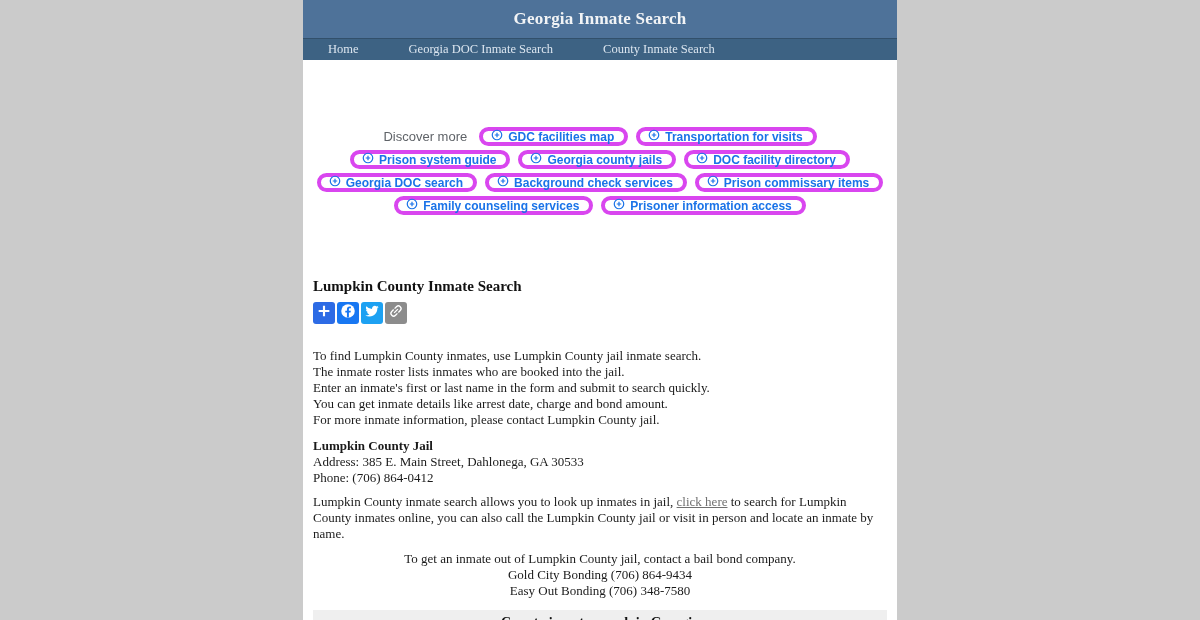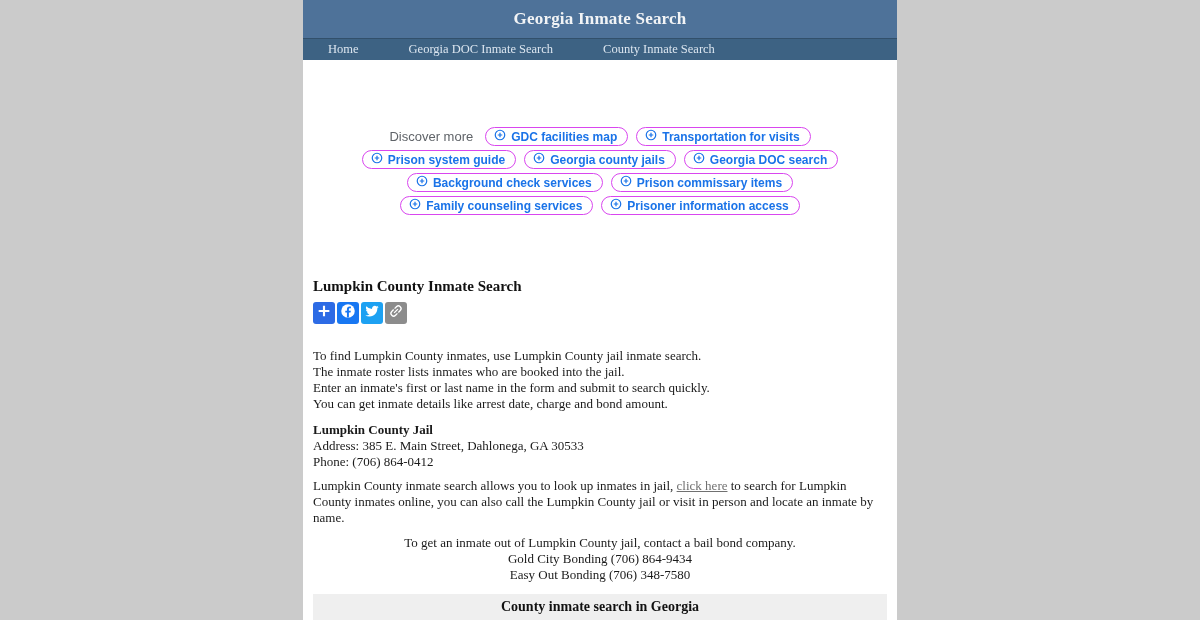--- a/index.html
+++ b/index.html
@@ -61,21 +61,21 @@
   }
   .discover-label {
     color: #5f6368;
     font-size: 13px;
     margin-right: 4px;
   }
   .pill {
     display: inline-flex;
     align-items: center;
     gap: 5px;
-    border: 1px solid #d946ef;
+    border: 4px solid #d946ef;
     border-radius: 12px;
     padding: 2px 10px 2px 8px;
     height: 19px;
     color: #1a73e8;
     font-size: 12px;
     font-weight: bold;
     text-decoration: none;
     background: #fff;
     cursor: pointer;
     white-space: nowrap;
@@ -180,20 +180,27 @@
             <path d="M12 7.5v9M7.5 12h9" stroke="#1a73e8" stroke-width="2.4"></path>
           </svg></span>
       <span>Prison system guide</span>
     </a>
     <a class="pill">
       <span><svg width="12" height="12" viewBox="0 0 24 24">
             <circle cx="12" cy="12" r="9.5" fill="none" stroke="#1a73e8" stroke-width="2.4"></circle>
             <path d="M12 7.5v9M7.5 12h9" stroke="#1a73e8" stroke-width="2.4"></path>
           </svg></span>
       <span>Georgia county jails</span>
+    </a>
+    <a class="pill">
+      <span><svg width="12" height="12" viewBox="0 0 24 24">
+            <circle cx="12" cy="12" r="9.5" fill="none" stroke="#1a73e8" stroke-width="2.4"></circle>
+            <path d="M12 7.5v9M7.5 12h9" stroke="#1a73e8" stroke-width="2.4"></path>
+          </svg></span>
+      <span>DOC facility directory</span>
     </a>
     <a class="pill">
       <span><svg width="12" height="12" viewBox="0 0 24 24">
             <circle cx="12" cy="12" r="9.5" fill="none" stroke="#1a73e8" stroke-width="2.4"></circle>
             <path d="M12 7.5v9M7.5 12h9" stroke="#1a73e8" stroke-width="2.4"></path>
           </svg></span>
       <span>Georgia DOC search</span>
     </a>
     <a class="pill">
       <span><svg width="12" height="12" viewBox="0 0 24 24">
@@ -258,20 +265,21 @@
             </svg>
         </span>
       </a>
     </div>
 
     <div class="textblock intro">
       <div>To find Lumpkin County inmates, use Lumpkin County jail inmate search.</div>
       <div>The inmate roster lists inmates who are booked into the jail.</div>
       <div>Enter an inmate's first or last name in the form and submit to search quickly.</div>
       <div>You can get inmate details like arrest date, charge and bond amount.</div>
+      <div>For more inmate information, please contact Lumpkin County jail.</div>
     </div>
 
     <div class="textblock jail">
       <div class="jail-name">Lumpkin County Jail</div>
       <div>Address: 385 E. Main Street, Dahlonega, GA 30533</div>
       <div>Phone: (706) 864-0412</div>
     </div>
 
     <div class="textblock search-para">
       <span>Lumpkin County inmate search allows you to look up inmates in jail, </span><a>click here</a><span> to search for Lumpkin County inmates online, you can also call the Lumpkin County jail or visit in person and locate an inmate by name.</span>

